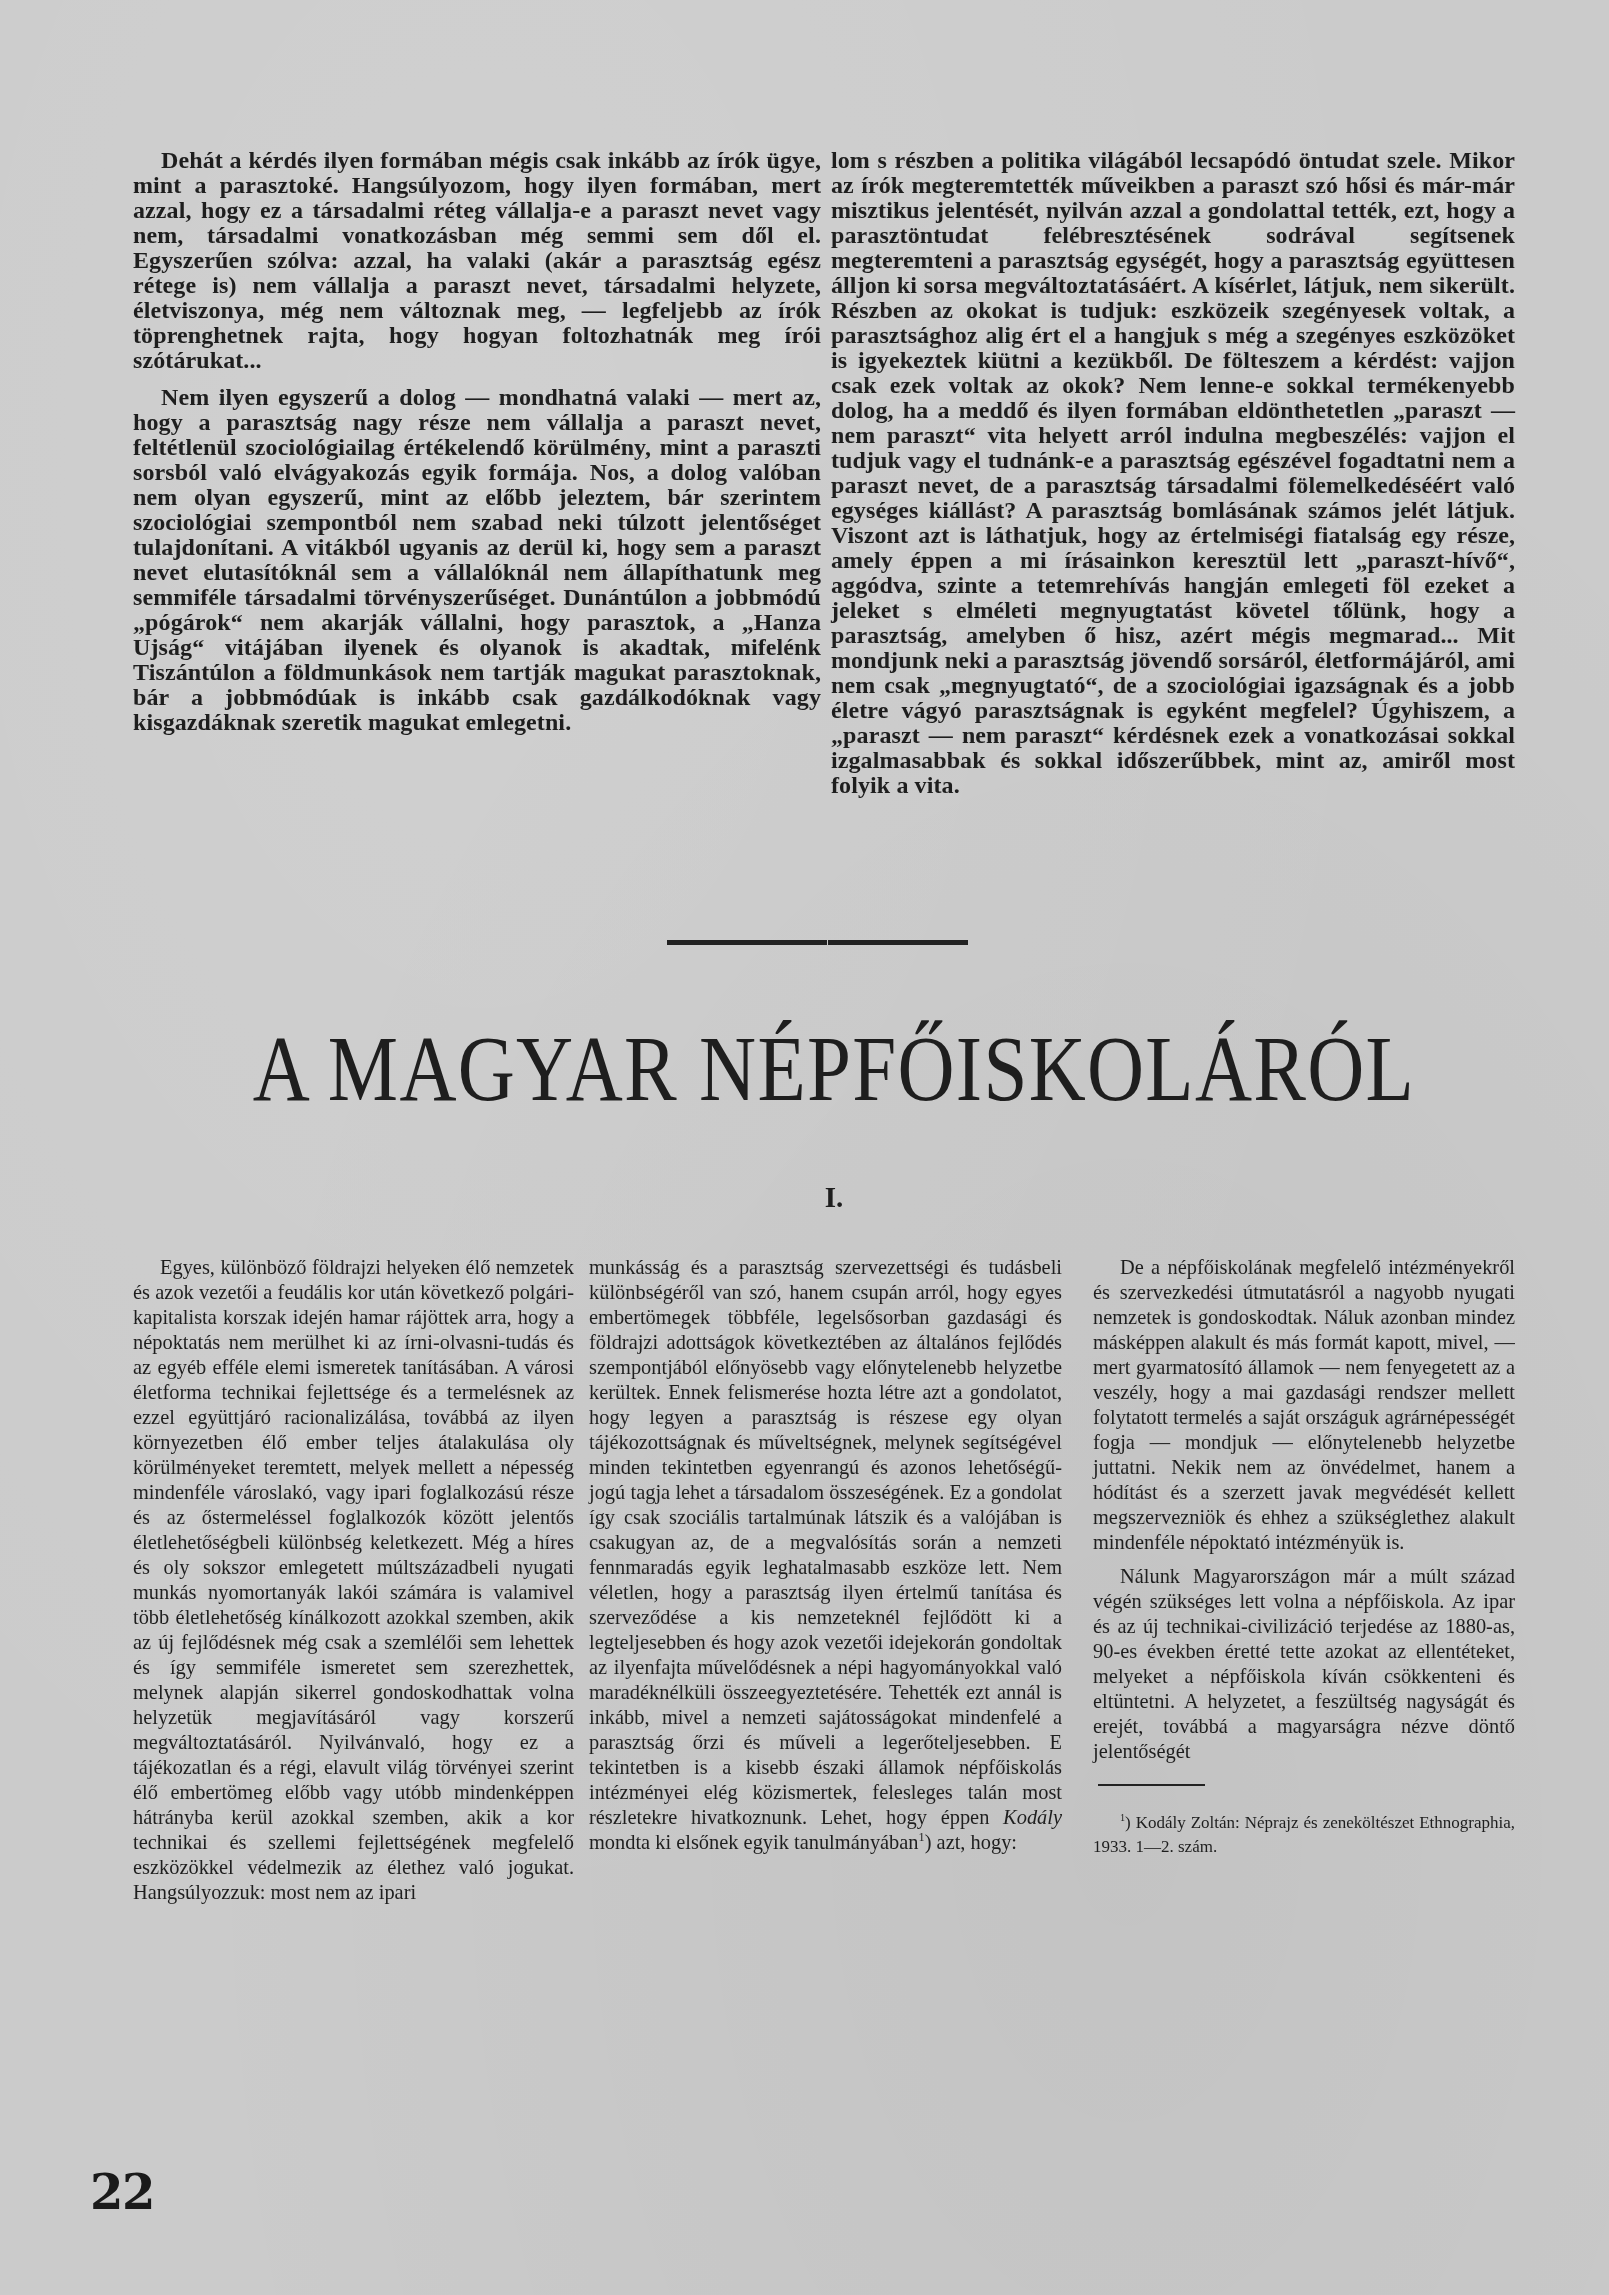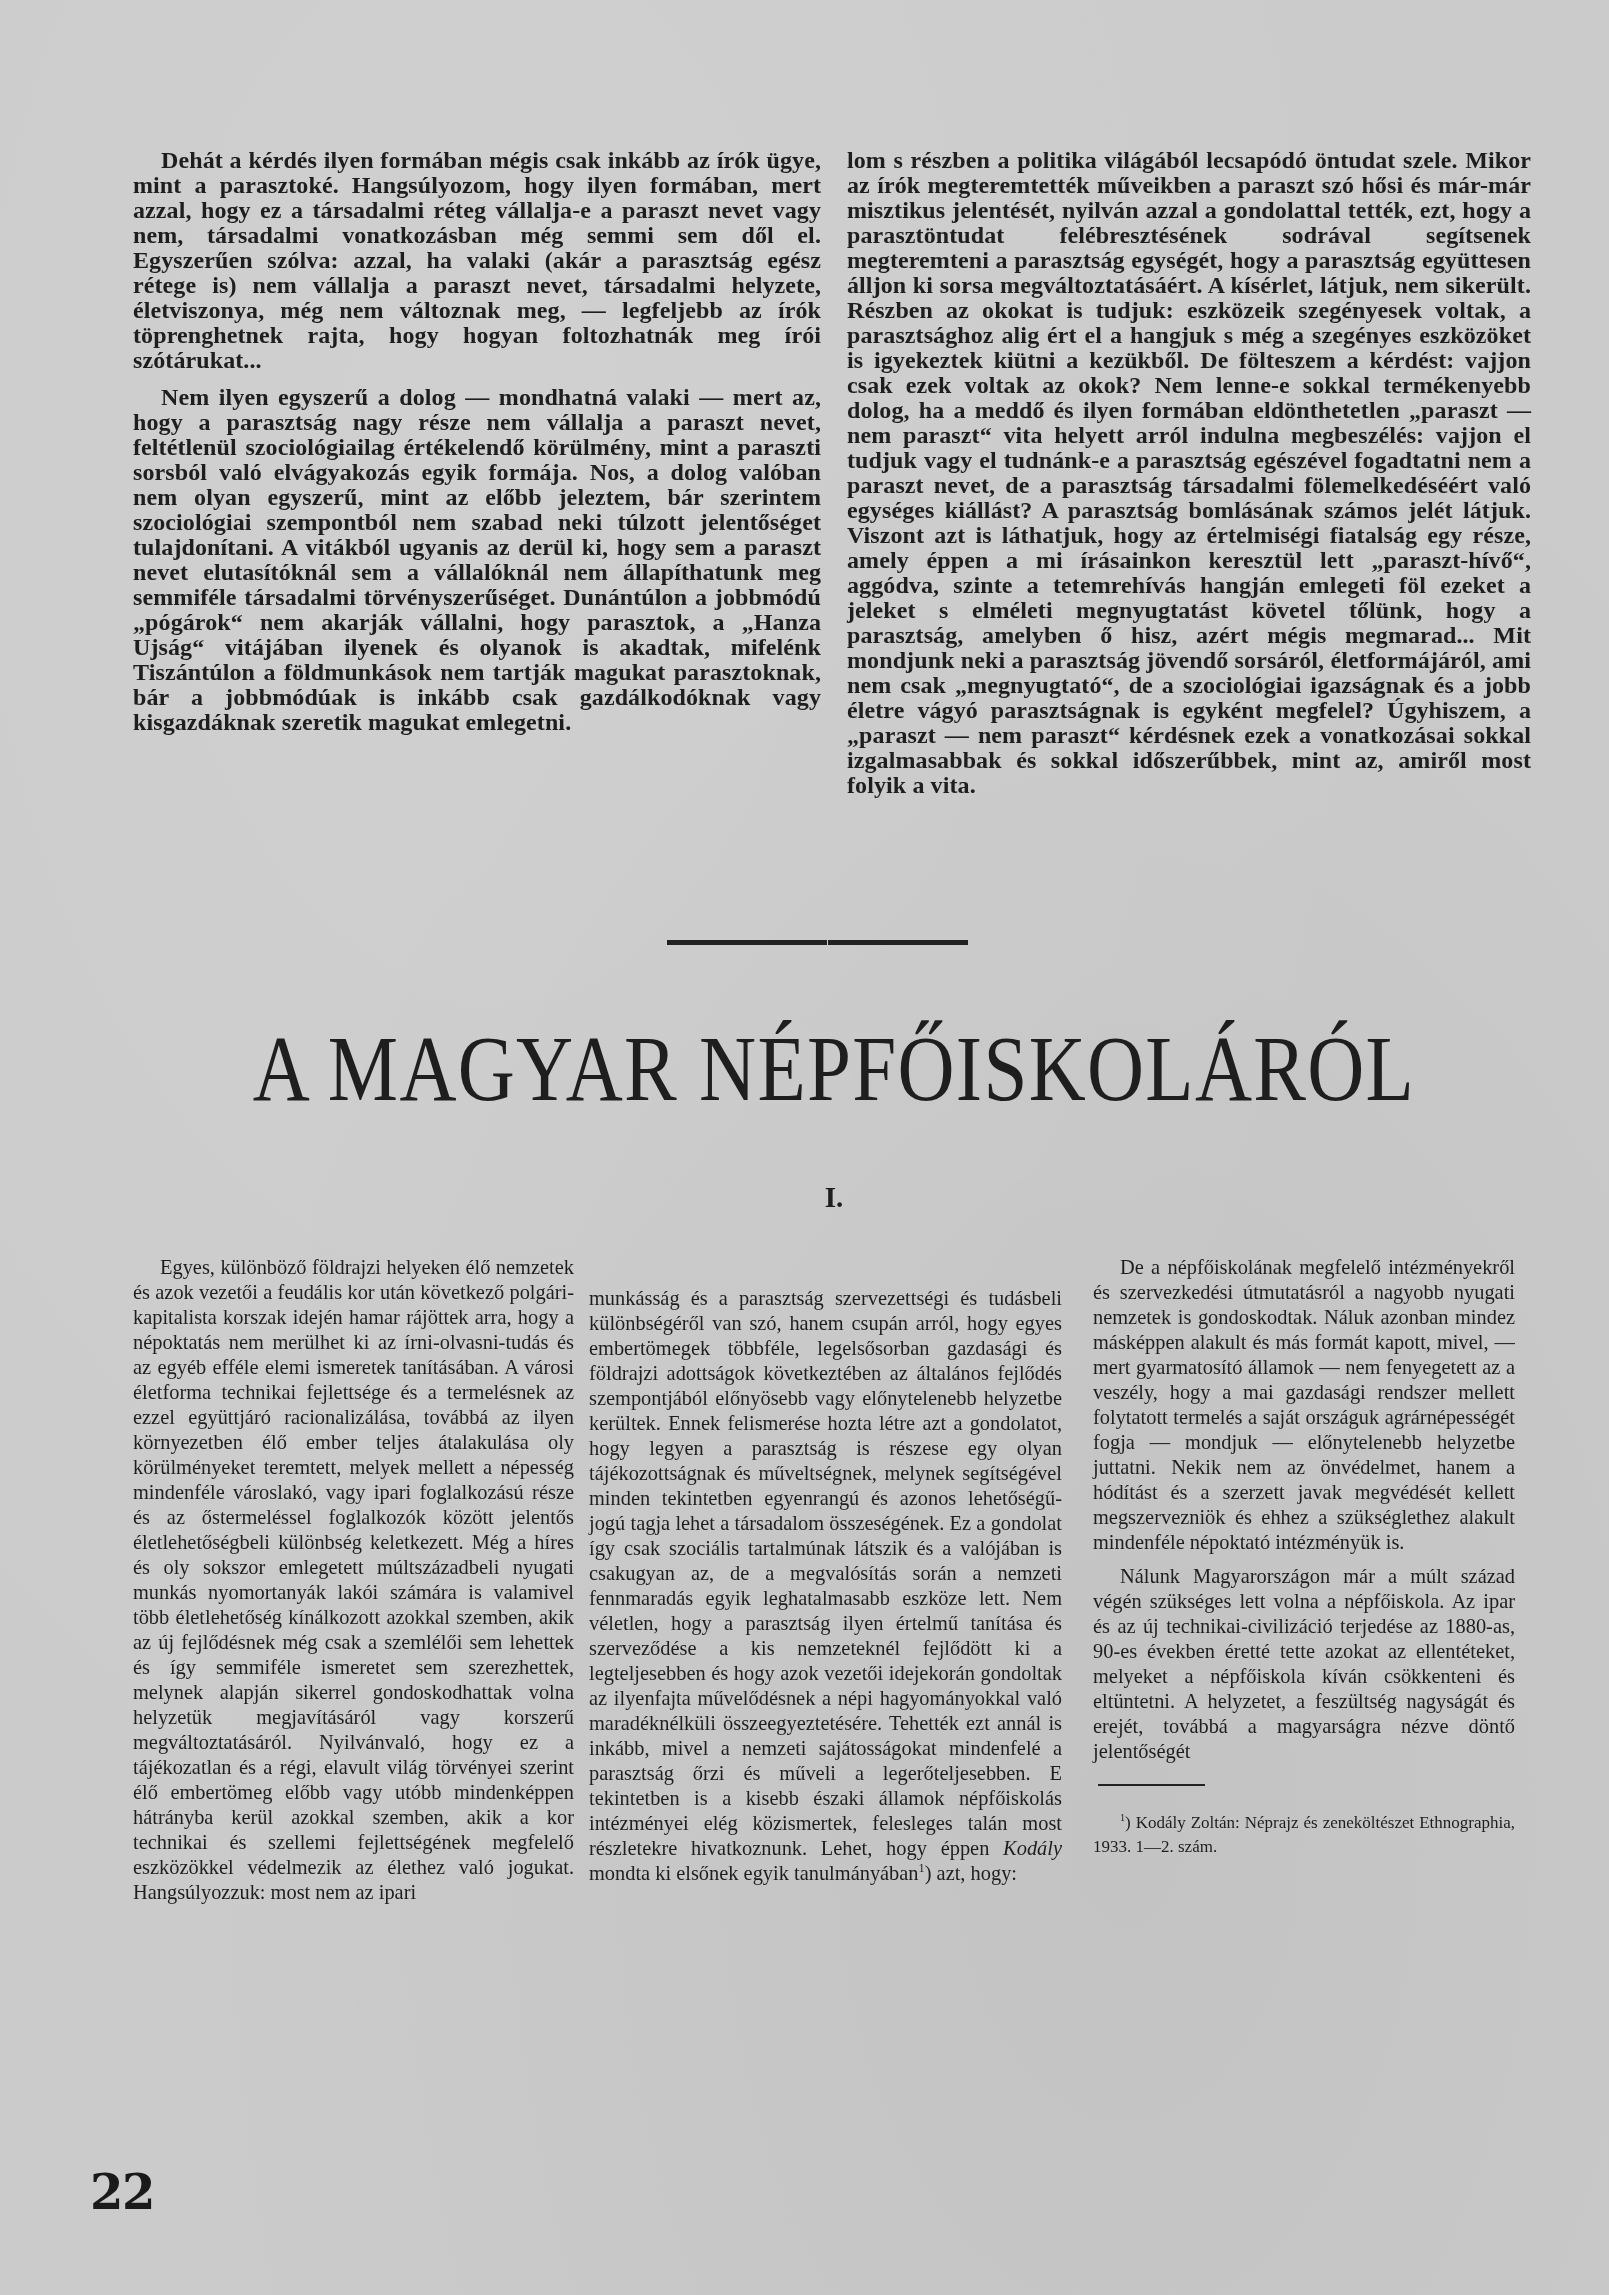--- a/index.html
+++ b/index.html
@@ -31,21 +31,21 @@
     hyphens: manual;
     font-weight: 700;
     letter-spacing: 0.1px;
   }
   .col p {
     margin: 0 0 12px 0;
     text-indent: 28px;
   }
   .col p.noindent { text-indent: 0; }
   #col-top-left  { left: 133px;  top: 148px; width: 688px; }
-  #col-top-right { left: 831px; top: 148px; width: 684px; margin-left: 16px; }
+  #col-top-right { left: 831px; top: 148px; width: 684px; }
 
   .rule-top {
     position: absolute;
     left: 828px;
     top: 940px;
     width: 140px;
     height: 4.7px;
     background: #222;
   }
   .rule-top-left {
@@ -93,21 +93,21 @@
   }
 
   .bcol {
     position: absolute;
     font-size: 20.4px;
     line-height: 25px;
     text-align: justify;
     font-weight: 400;
   }
   .bcol p { margin: 0 0 9.3px 0; text-indent: 27px; }
-  .bcol p.noindent { text-indent: 0; margin-top: 31px; }
+  .bcol p.noindent { text-indent: 0; }
   #body-col-1 { left: 133px;  top: 1255px; width: 441px; }
   #body-col-2 { left: 589px;  top: 1255px; width: 473px; }
   #body-col-3 { left: 1093px; top: 1255px; width: 422px; }
 
   .italic { font-style: italic; }
   sup { font-size: 60%; line-height: 0; }
 
   .footnote-rule {
     display: block;
     width: 107px;

